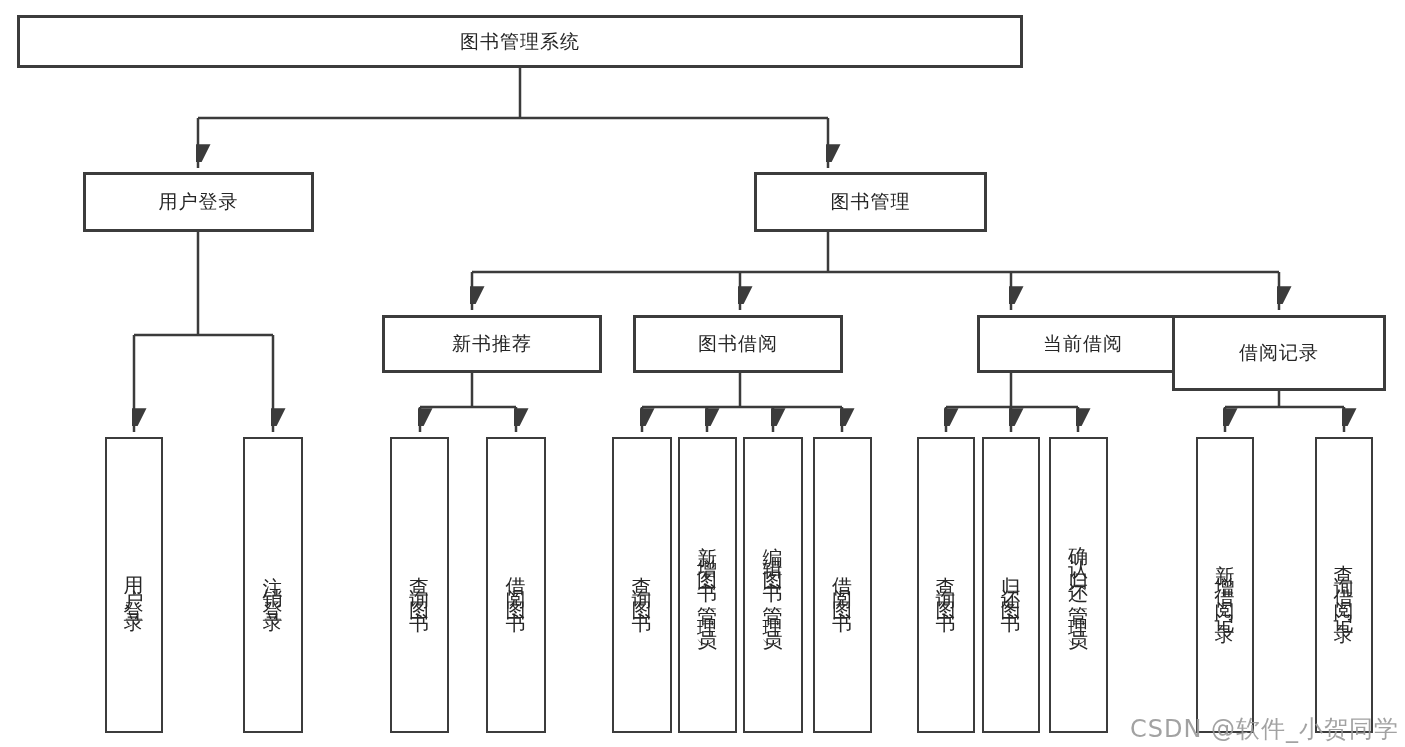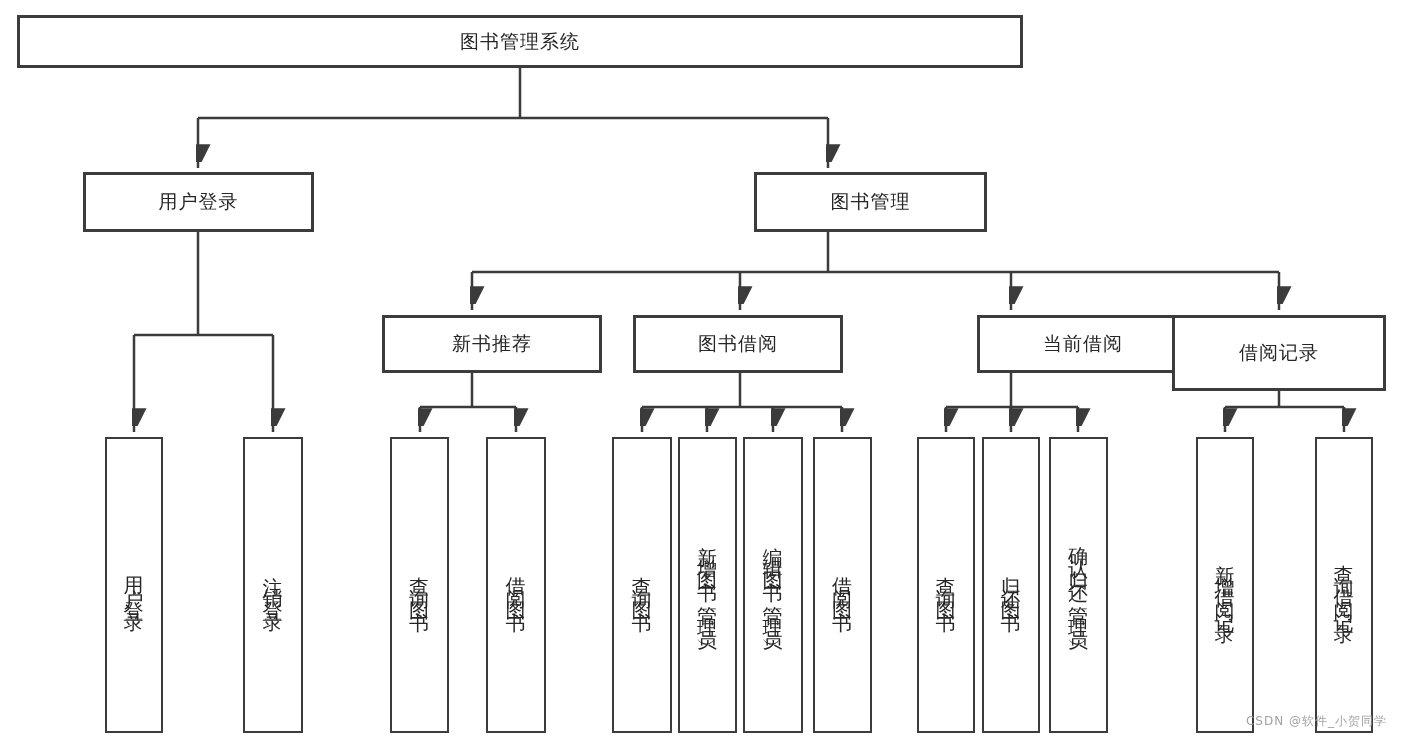--- a/index.html
+++ b/index.html
@@ -45,24 +45,24 @@
     border-width: 2.5px;
     writing-mode: vertical-rl;
     text-orientation: mixed;
     font-size: 20px;
     letter-spacing: 12px;
     line-height: 1;
     overflow: hidden;
   }
   #watermark {
     position: absolute;
-    right: 18px;
+    right: 6px;
     top: 713px;
     z-index: 5;
-    font-size: 12px;
+    font-size: 24px;
     color: rgba(154,154,154,0.92);
     letter-spacing: 1px;
     white-space: nowrap;
   }
 </style>
 </head>
 <body>
 
 <div id="canvas">
 

